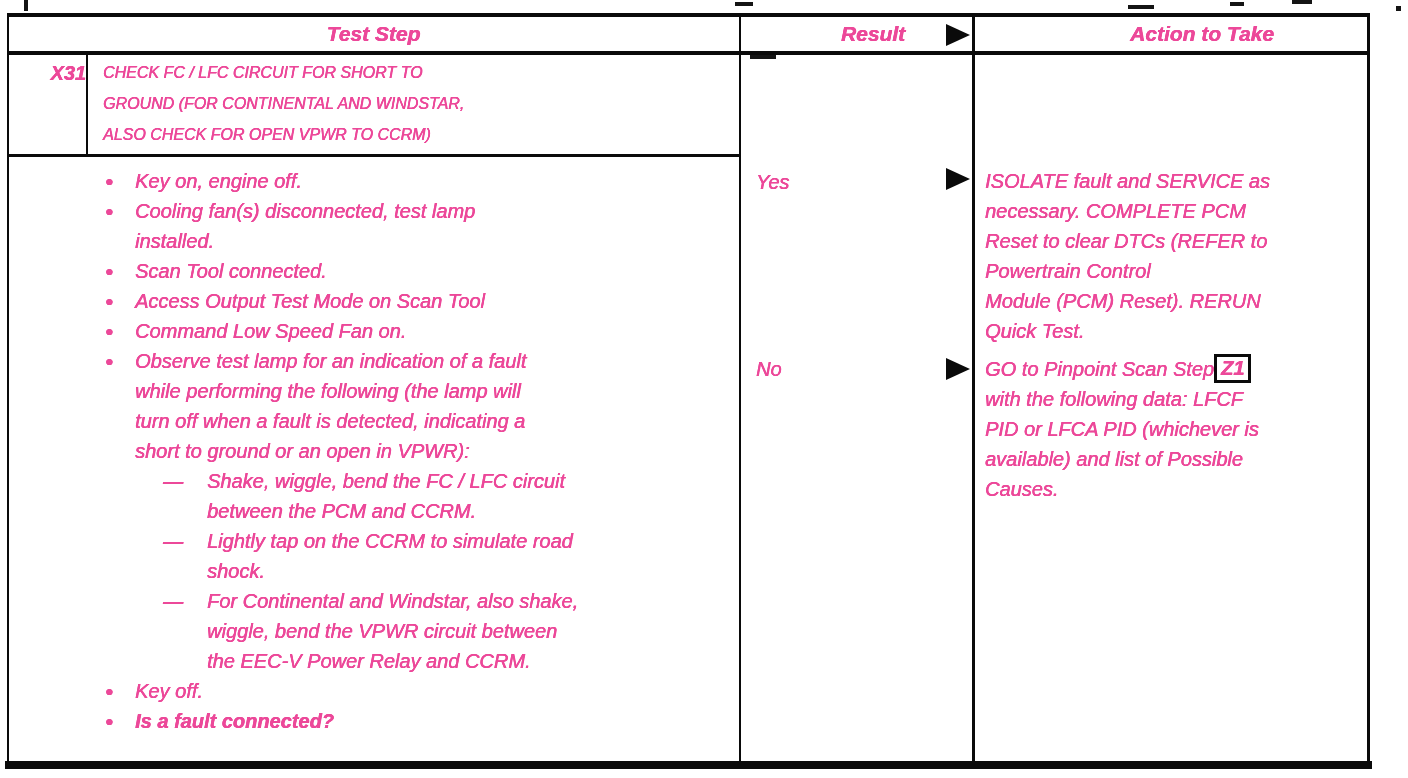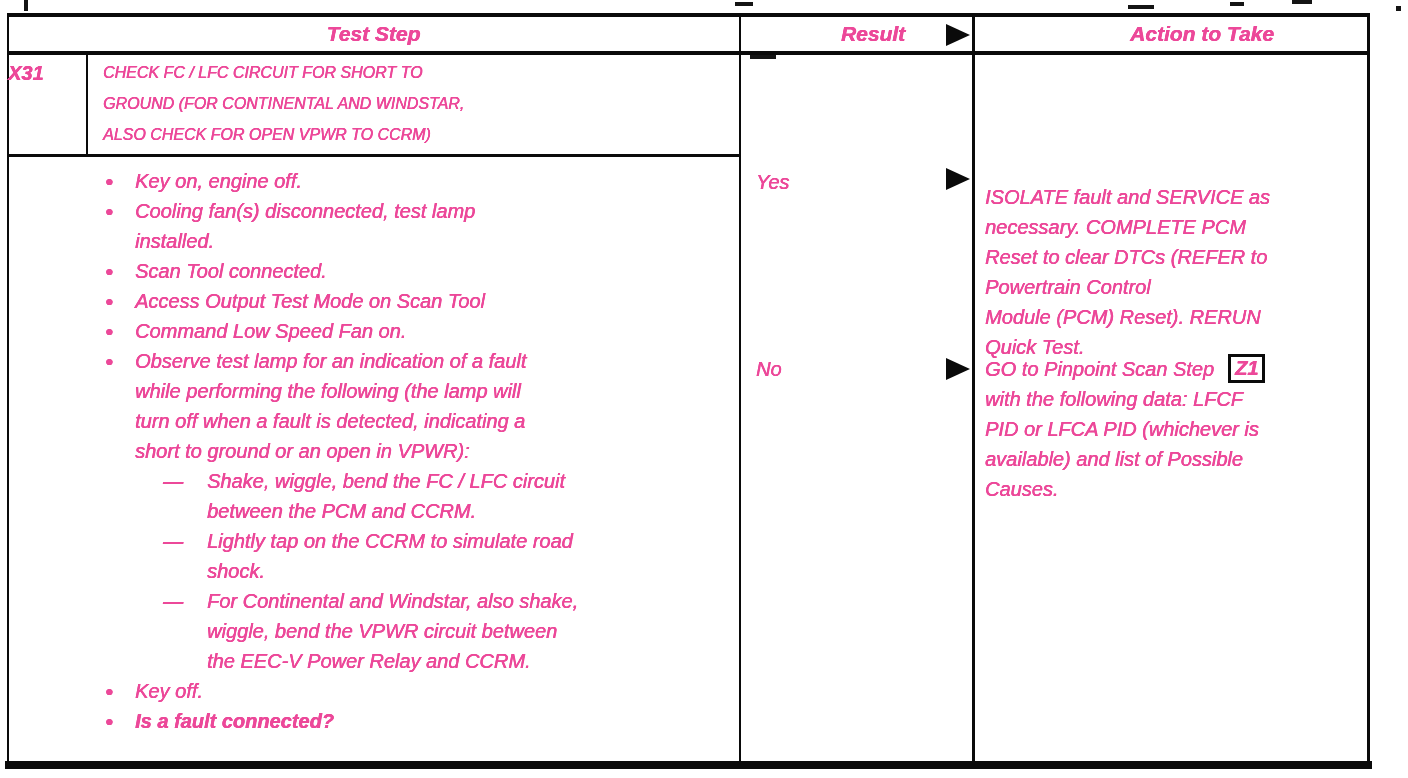--- a/index.html
+++ b/index.html
@@ -16,21 +16,21 @@
   .ln{position:absolute;background:#0a0a0a;}
   .speck{position:absolute;background:#141414;}
   .hdr{
     position:absolute;top:16px;height:36px;line-height:36px;
     font-size:21px;font-weight:700;text-align:center;
   }
   .pre{white-space:pre-line;}
   .body-text{font-size:20px;line-height:30px;}
   .step-id{
     position:absolute;left:8px;top:62px;width:78px;
-    text-align:left;font-size:20px;font-weight:700;
+    text-align:right;font-size:20px;font-weight:700;
   }
   .step-title{
     position:absolute;left:103px;top:57px;width:625px;
     font-size:16px;line-height:31px;
   }
   .proc{position:absolute;left:105px;top:166px;width:625px;}
   .brow{display:flex;align-items:flex-start;}
   .bdot{
     width:30px;flex:0 0 30px;font-size:14px;line-height:30px;
   }
@@ -41,21 +41,21 @@
   .result-label{position:absolute;left:756px;font-size:20px;line-height:30px;}
   .arrow{
     position:absolute;width:0;height:0;
     border-top:11px solid transparent;
     border-bottom:11px solid transparent;
     border-left:24px solid #0a0a0a;
   }
   .action{position:absolute;left:985px;width:385px;}
   .stepref{
     display:inline-block;border:3px solid #0a0a0a;
-    padding:0 4px 1px 4px;margin-left:14px;
+    padding:0 4px 1px 4px;margin-left:0;
     font-weight:700;line-height:22px;position:relative;top:-1px;
   }
 </style>
 </head>
 <body>
 
 <div class="page">
 
   <div class="ln" style="left:8px;top:13px;width:1362px;height:4px;"></div>
   <div class="ln" style="left:8px;top:51px;width:1362px;height:4px;"></div>
@@ -135,21 +135,21 @@
       <span class="btxt pre">Key off.</span>
     </div>
     <div class="brow">
       <span class="bdot">●</span>
       <span class="btxt pre bold">Is a fault connected?</span>
     </div>
   </div>
 
   <div class="result-label" style="top:167px;">Yes</div>
   <div class="arrow" style="left:946px;top:168px;"></div>
-  <div class="action body-text pre" style="top:182px;">ISOLATE fault and SERVICE as
+  <div class="action body-text pre" style="top:166px;">ISOLATE fault and SERVICE as
 necessary. COMPLETE PCM
 Reset to clear DTCs (REFER to
 Powertrain Control
 Module (PCM) Reset). RERUN
 Quick Test.</div>
 
   <div class="result-label" style="top:354px;">No</div>
   <div class="arrow" style="left:946px;top:358px;"></div>
   <div class="action body-text" style="top:354px;">
     <div>

